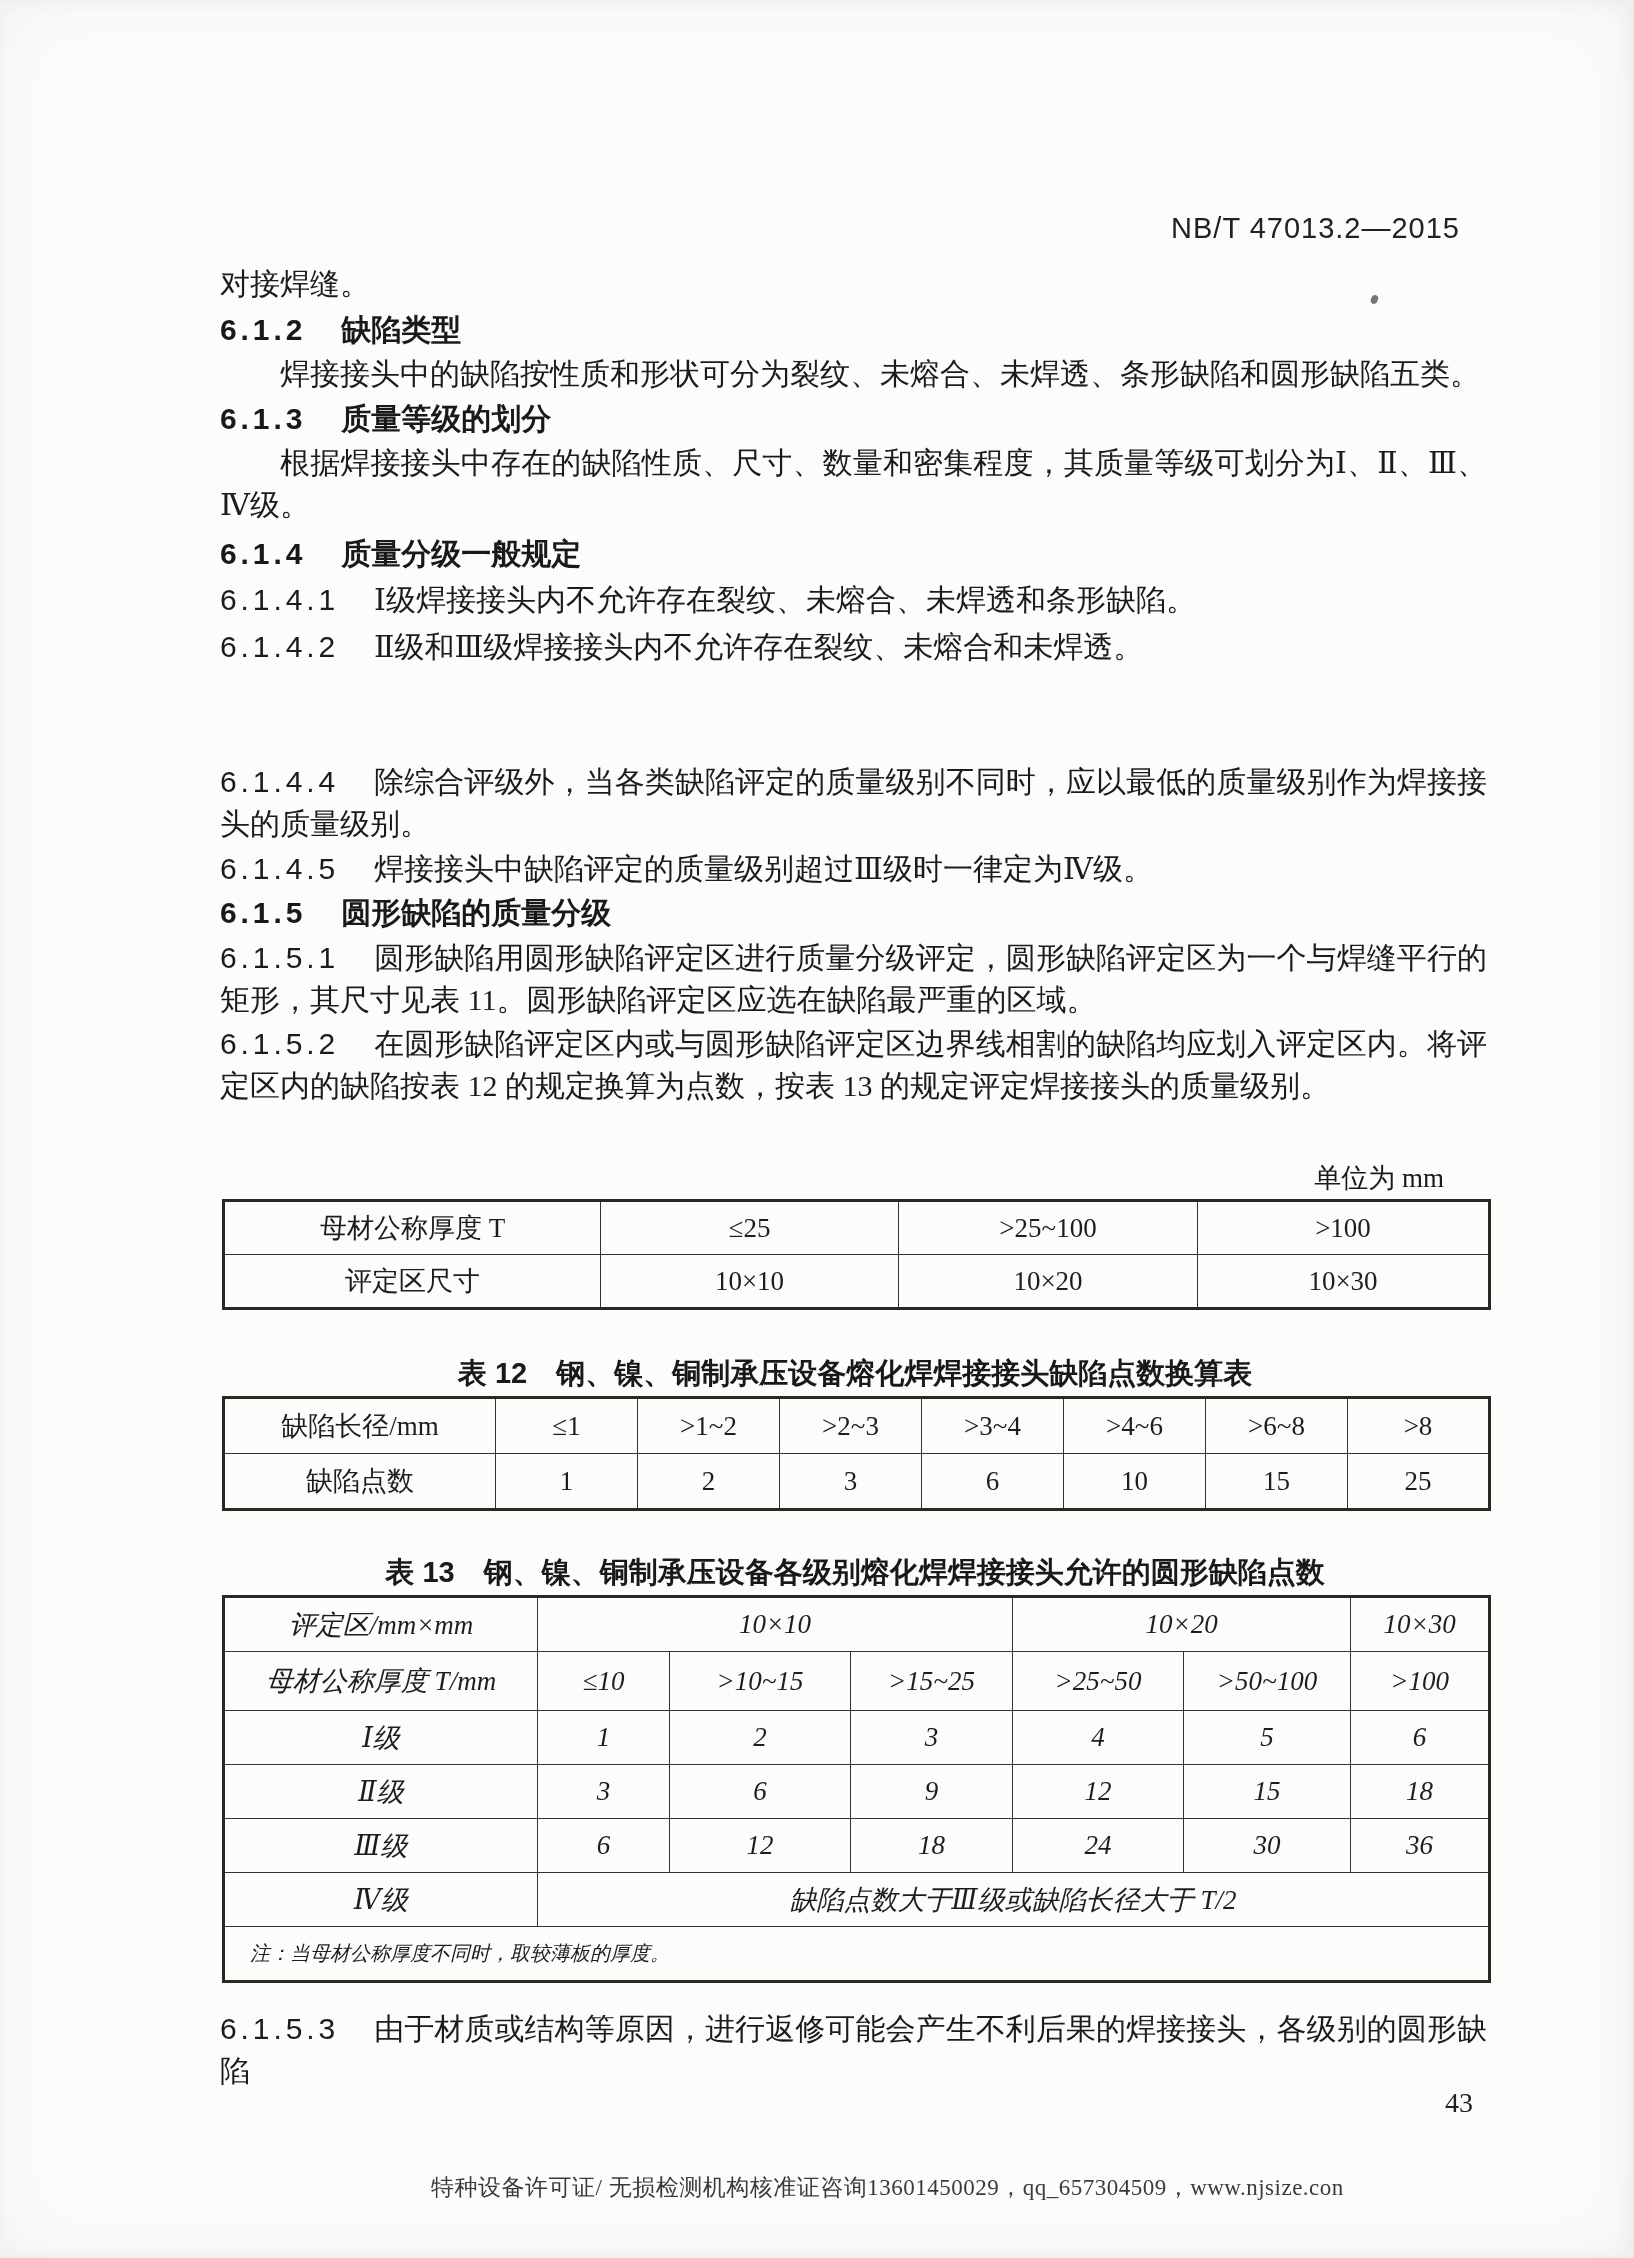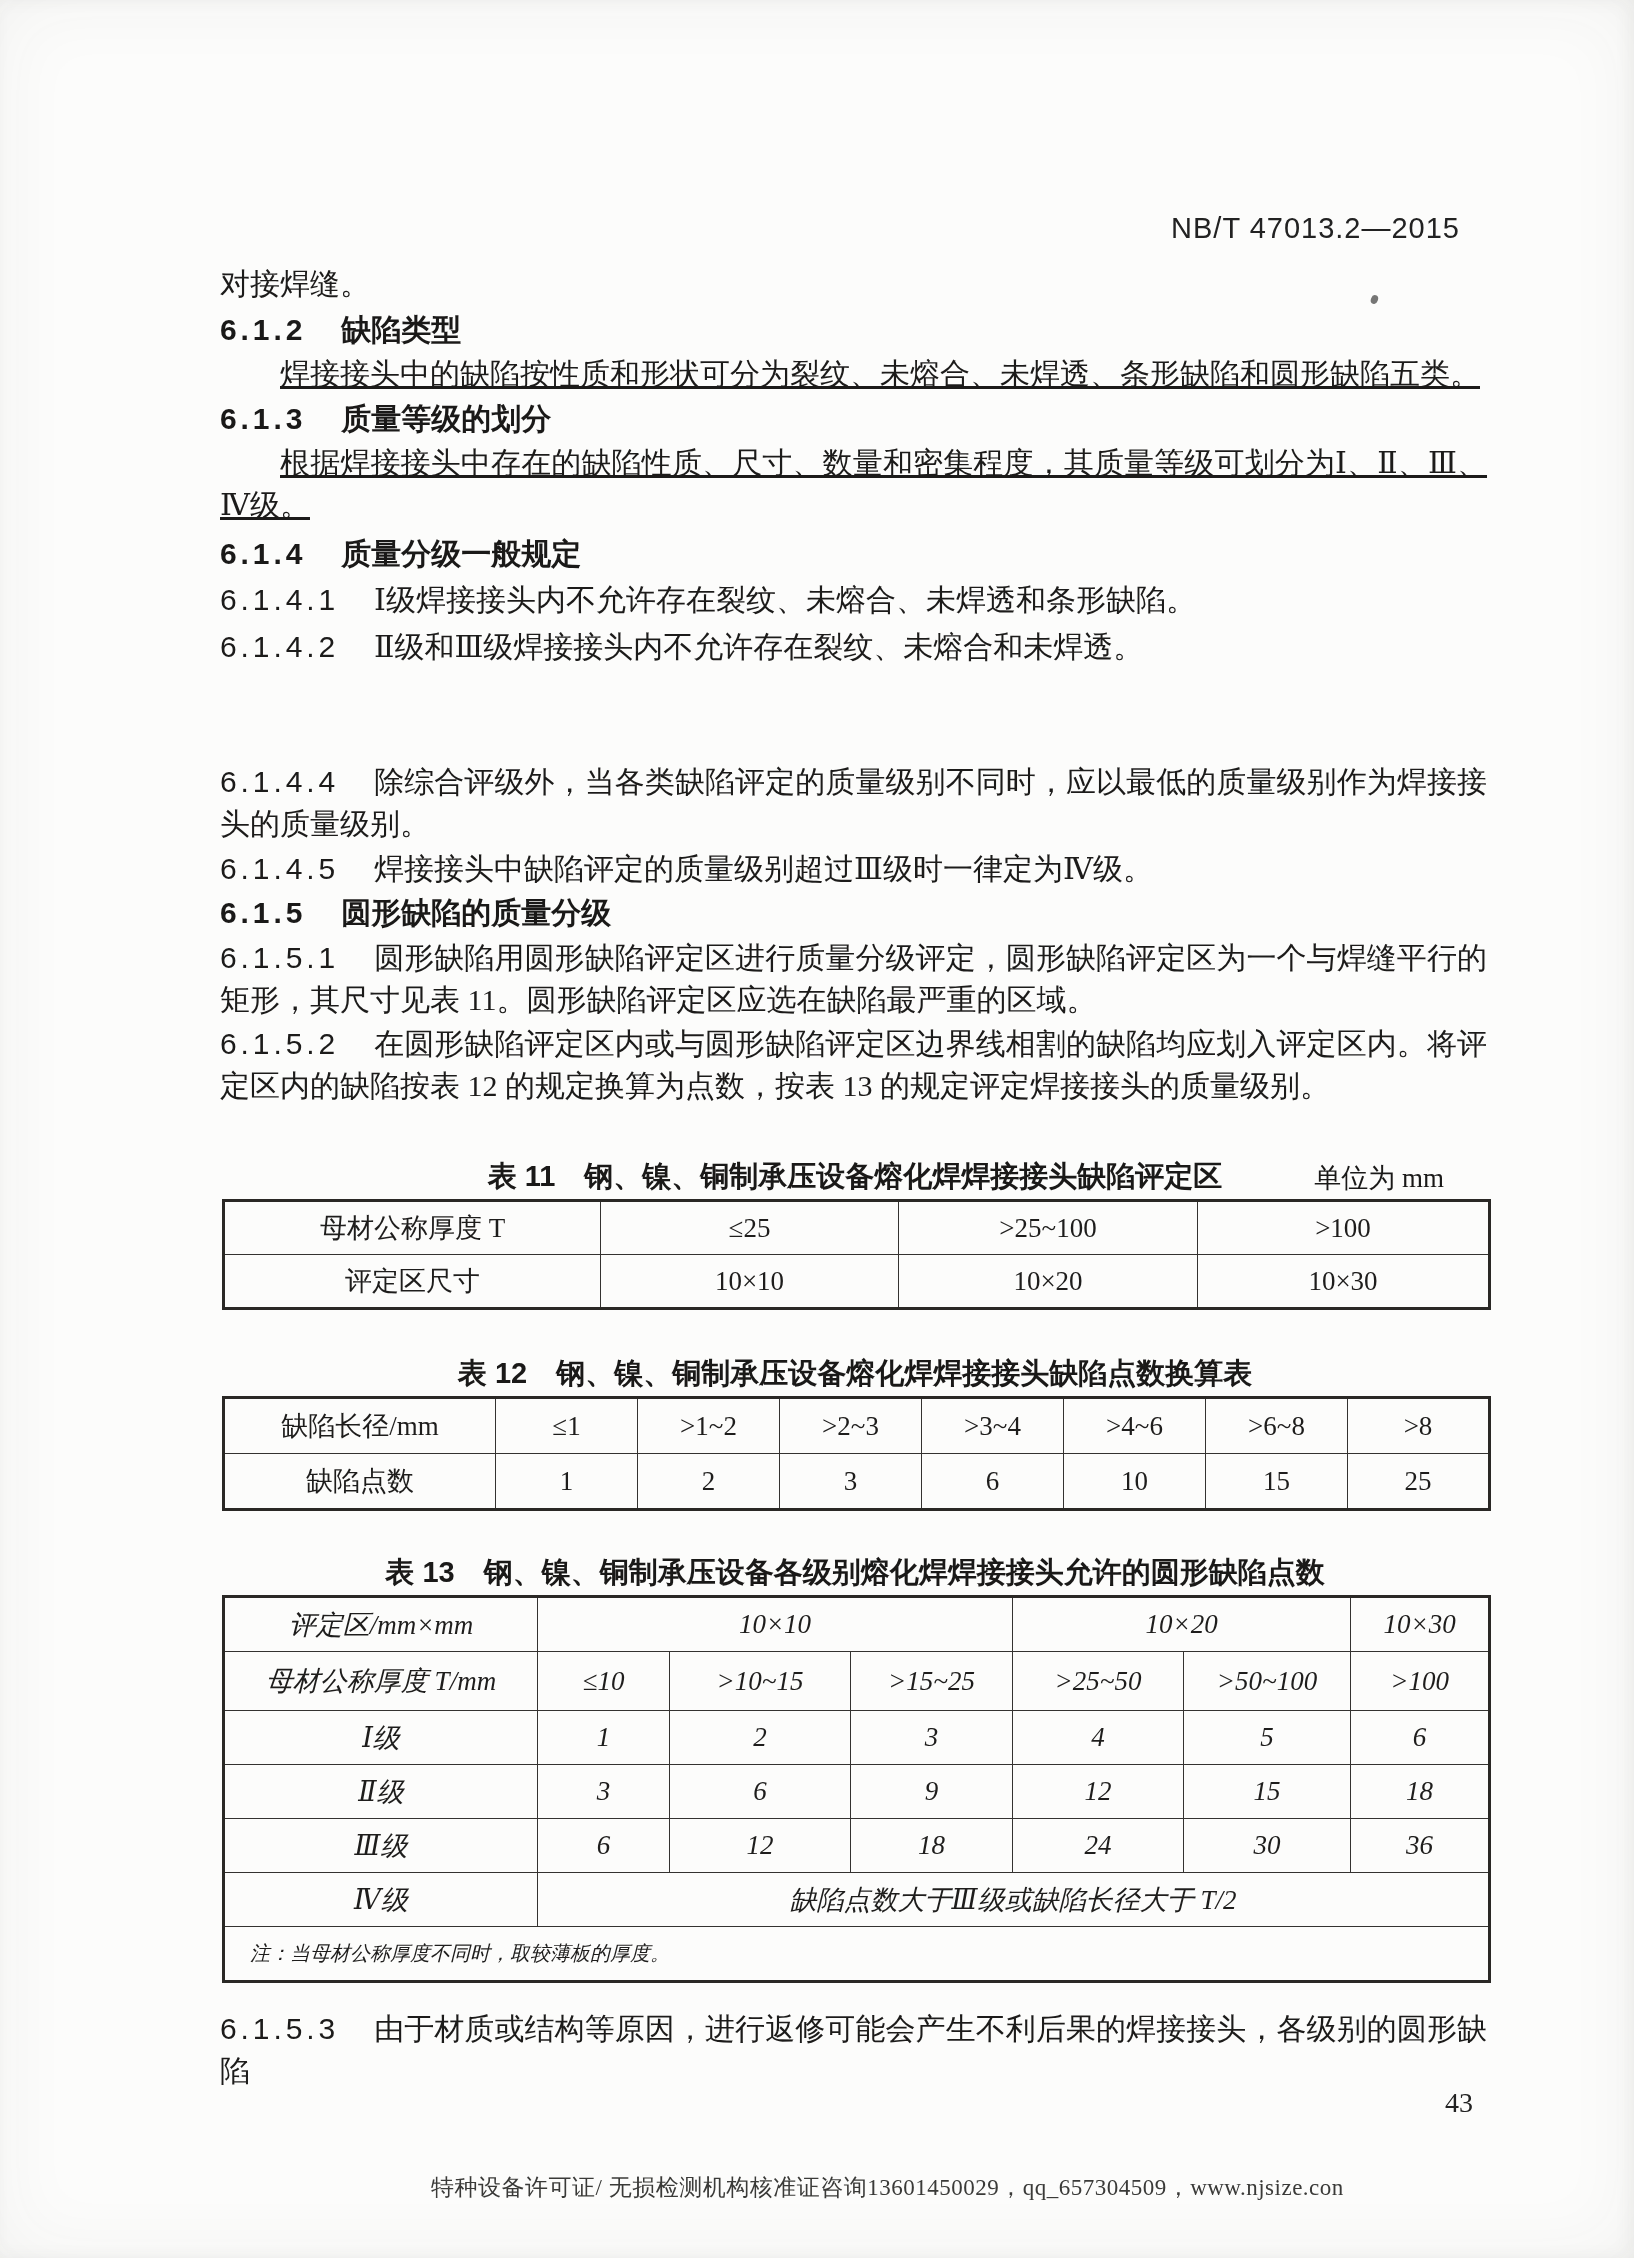--- a/index.html
+++ b/index.html
@@ -24,21 +24,21 @@
   }
   .line,.heading,.clause,.para{
     position:absolute;left:220px;width:1267px;
     font-size:30px;line-height:42px;
   }
   .heading{
     font-family:"Liberation Sans","DejaVu Sans",sans-serif;
     font-weight:bold;color:#1a1918;
   }
   .clause,.para{text-align:justify;text-align-last:left;}
-  .para{text-indent:2em;text-decoration:underline;}
+  .para{text-indent:2em;}
   .num{
     font-family:"Liberation Sans","DejaVu Sans",sans-serif;
     letter-spacing:3.9px;margin-right:35px;white-space:nowrap;
   }
   .tcap{
     position:absolute;left:222px;width:1266px;text-align:center;
     font-family:"Liberation Sans","DejaVu Sans",sans-serif;
     font-weight:bold;font-size:29px;line-height:39px;color:#1a1918;
   }
   .tcap .unit{
@@ -100,21 +100,21 @@
   <div class="clause" style="top:761px"><span class="num">6.1.4.4</span><span>除综合评级外，当各类缺陷评定的质量级别不同时，应以最低的质量级别作为焊接接头的质量级别。</span></div>
 
   <div class="clause" style="top:848px"><span class="num">6.1.4.5</span><span>焊接接头中缺陷评定的质量级别超过Ⅲ级时一律定为Ⅳ级。</span></div>
 
   <div class="heading" style="top:892px"><span class="num">6.1.5</span><span>圆形缺陷的质量分级</span></div>
 
   <div class="clause" style="top:937px"><span class="num">6.1.5.1</span><span>圆形缺陷用圆形缺陷评定区进行质量分级评定，圆形缺陷评定区为一个与焊缝平行的矩形，其尺寸见表 11。圆形缺陷评定区应选在缺陷最严重的区域。</span></div>
 
   <div class="clause" style="top:1023px"><span class="num">6.1.5.2</span><span>在圆形缺陷评定区内或与圆形缺陷评定区边界线相割的缺陷均应划入评定区内。将评定区内的缺陷按表 12 的规定换算为点数，按表 13 的规定评定焊接接头的质量级别。</span></div>
 
-  <div class="tcap" style="top:1157px"><span>表 11　钢、镍、铜制承压设备熔化焊焊接接头缺陷评定区</span><span class="unit">单位为 mm</span></div>
+  <div class="tcap" style="top:1157px"><span class="unit">单位为 mm</span></div>
 
   <table class="doc" id="table11" style="top:1199px">
     <colgroup>
         <col style="width:377px">
         <col style="width:298px">
         <col style="width:299px">
         <col style="width:292px">
       </colgroup>
     <tbody>
         <tr>

